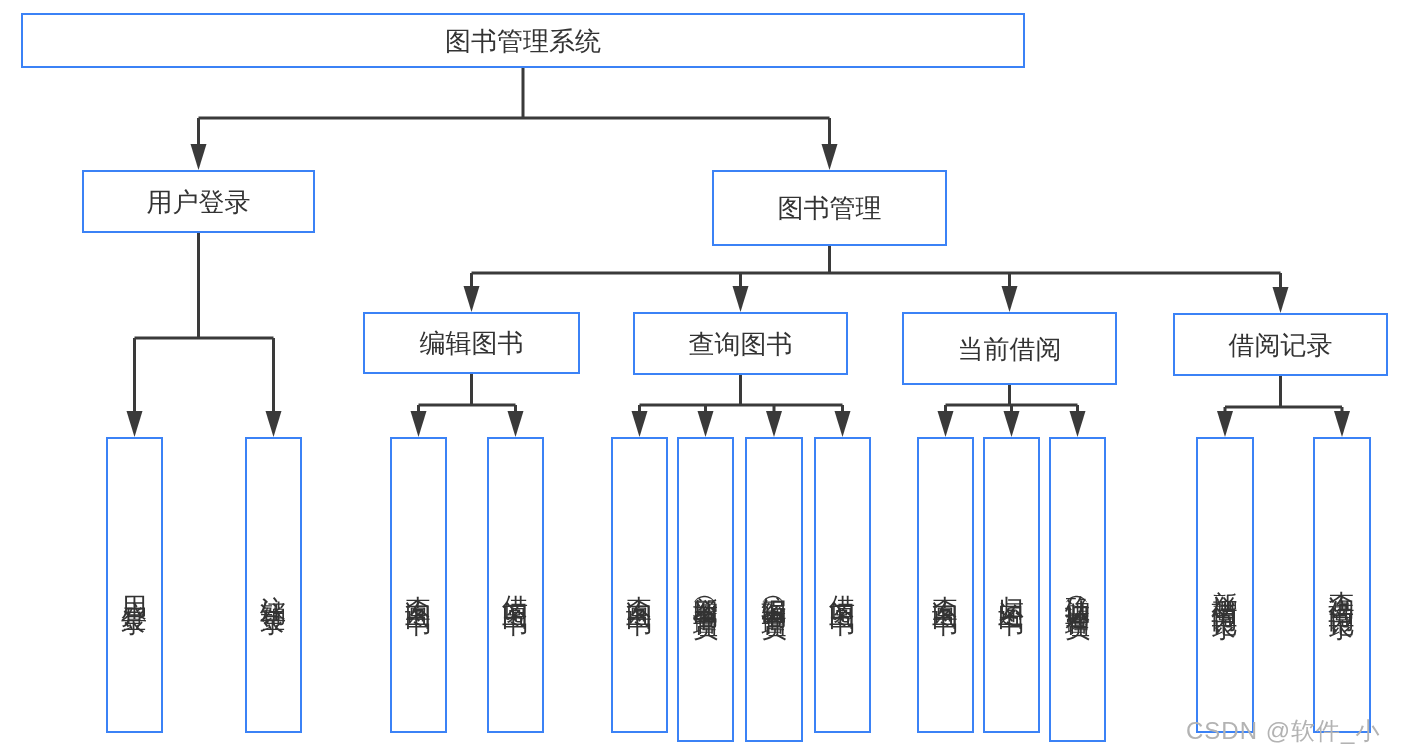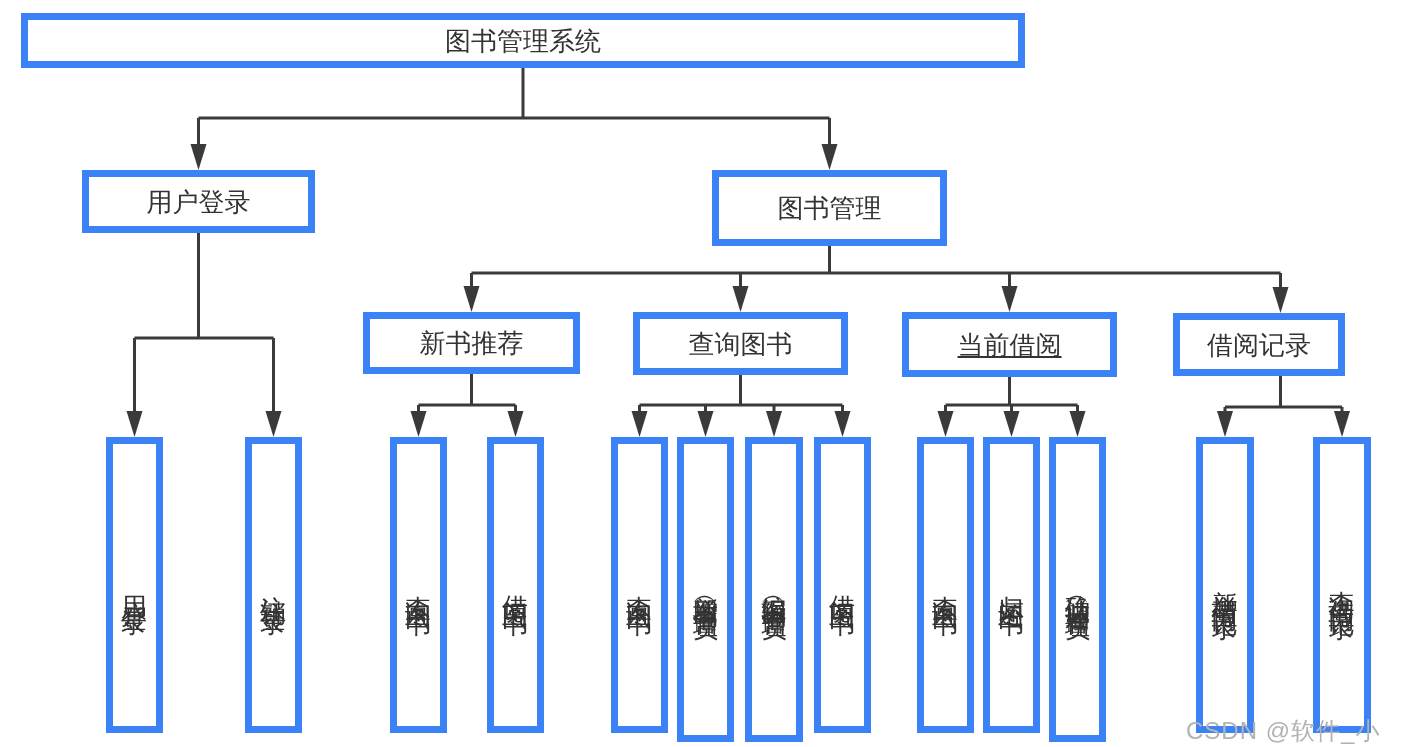--- a/index.html
+++ b/index.html
@@ -14,21 +14,21 @@
   #connectors {
     position: absolute;
     left: 0; top: 0;
     width: 1405px; height: 747px;
   }
   #connectors path { stroke: #3a3a3a; stroke-width: 3; fill: none; }
   #connectors polygon { fill: #3a3a3a; stroke: none; }
   .node {
     position: absolute;
     box-sizing: border-box;
-    border: 7px solid #3b82f6;
+    border: 2px solid #3b82f6;
     background: #ffffff;
     display: flex;
     align-items: center;
     justify-content: center;
     color: #333333;
     font-size: 26px;
     line-height: 1;
   }
   .node span { white-space: nowrap; }
   .v span {
@@ -108,29 +108,29 @@
   </div>
 
   <div class="node" style="left:82px; top:170px; width:233px; height:63px;">
     <span>用户登录</span>
   </div>
   <div class="node" style="left:712px; top:170px; width:235px; height:76px;">
     <span>图书管理</span>
   </div>
 
   <div class="node" style="left:363px; top:312px; width:217px; height:62px;">
-    <span>新书推荐</span>
+    <span>编辑图书</span>
   </div>
   <div class="node" style="left:633px; top:312px; width:215px; height:63px;">
     <span>查询图书</span>
   </div>
-  <div class="node" style="left:902px; top:312px; width:215px; height:65px;text-decoration:underline;">
+  <div class="node" style="left:902px; top:312px; width:215px; height:73px;">
     <span>当前借阅</span>
   </div>
-  <div class="node" style="left:1173px; top:313px; width:172px; height:63px;">
+  <div class="node" style="left:1173px; top:313px; width:215px; height:63px;">
     <span>借阅记录</span>
   </div>
 
   <div class="node v" style="left:106px; top:437px; width:57px; height:296px;">
     <span>用户登录</span>
   </div>
   <div class="node v" style="left:245px; top:437px; width:57px; height:296px;">
     <span>注销登录</span>
   </div>
 

